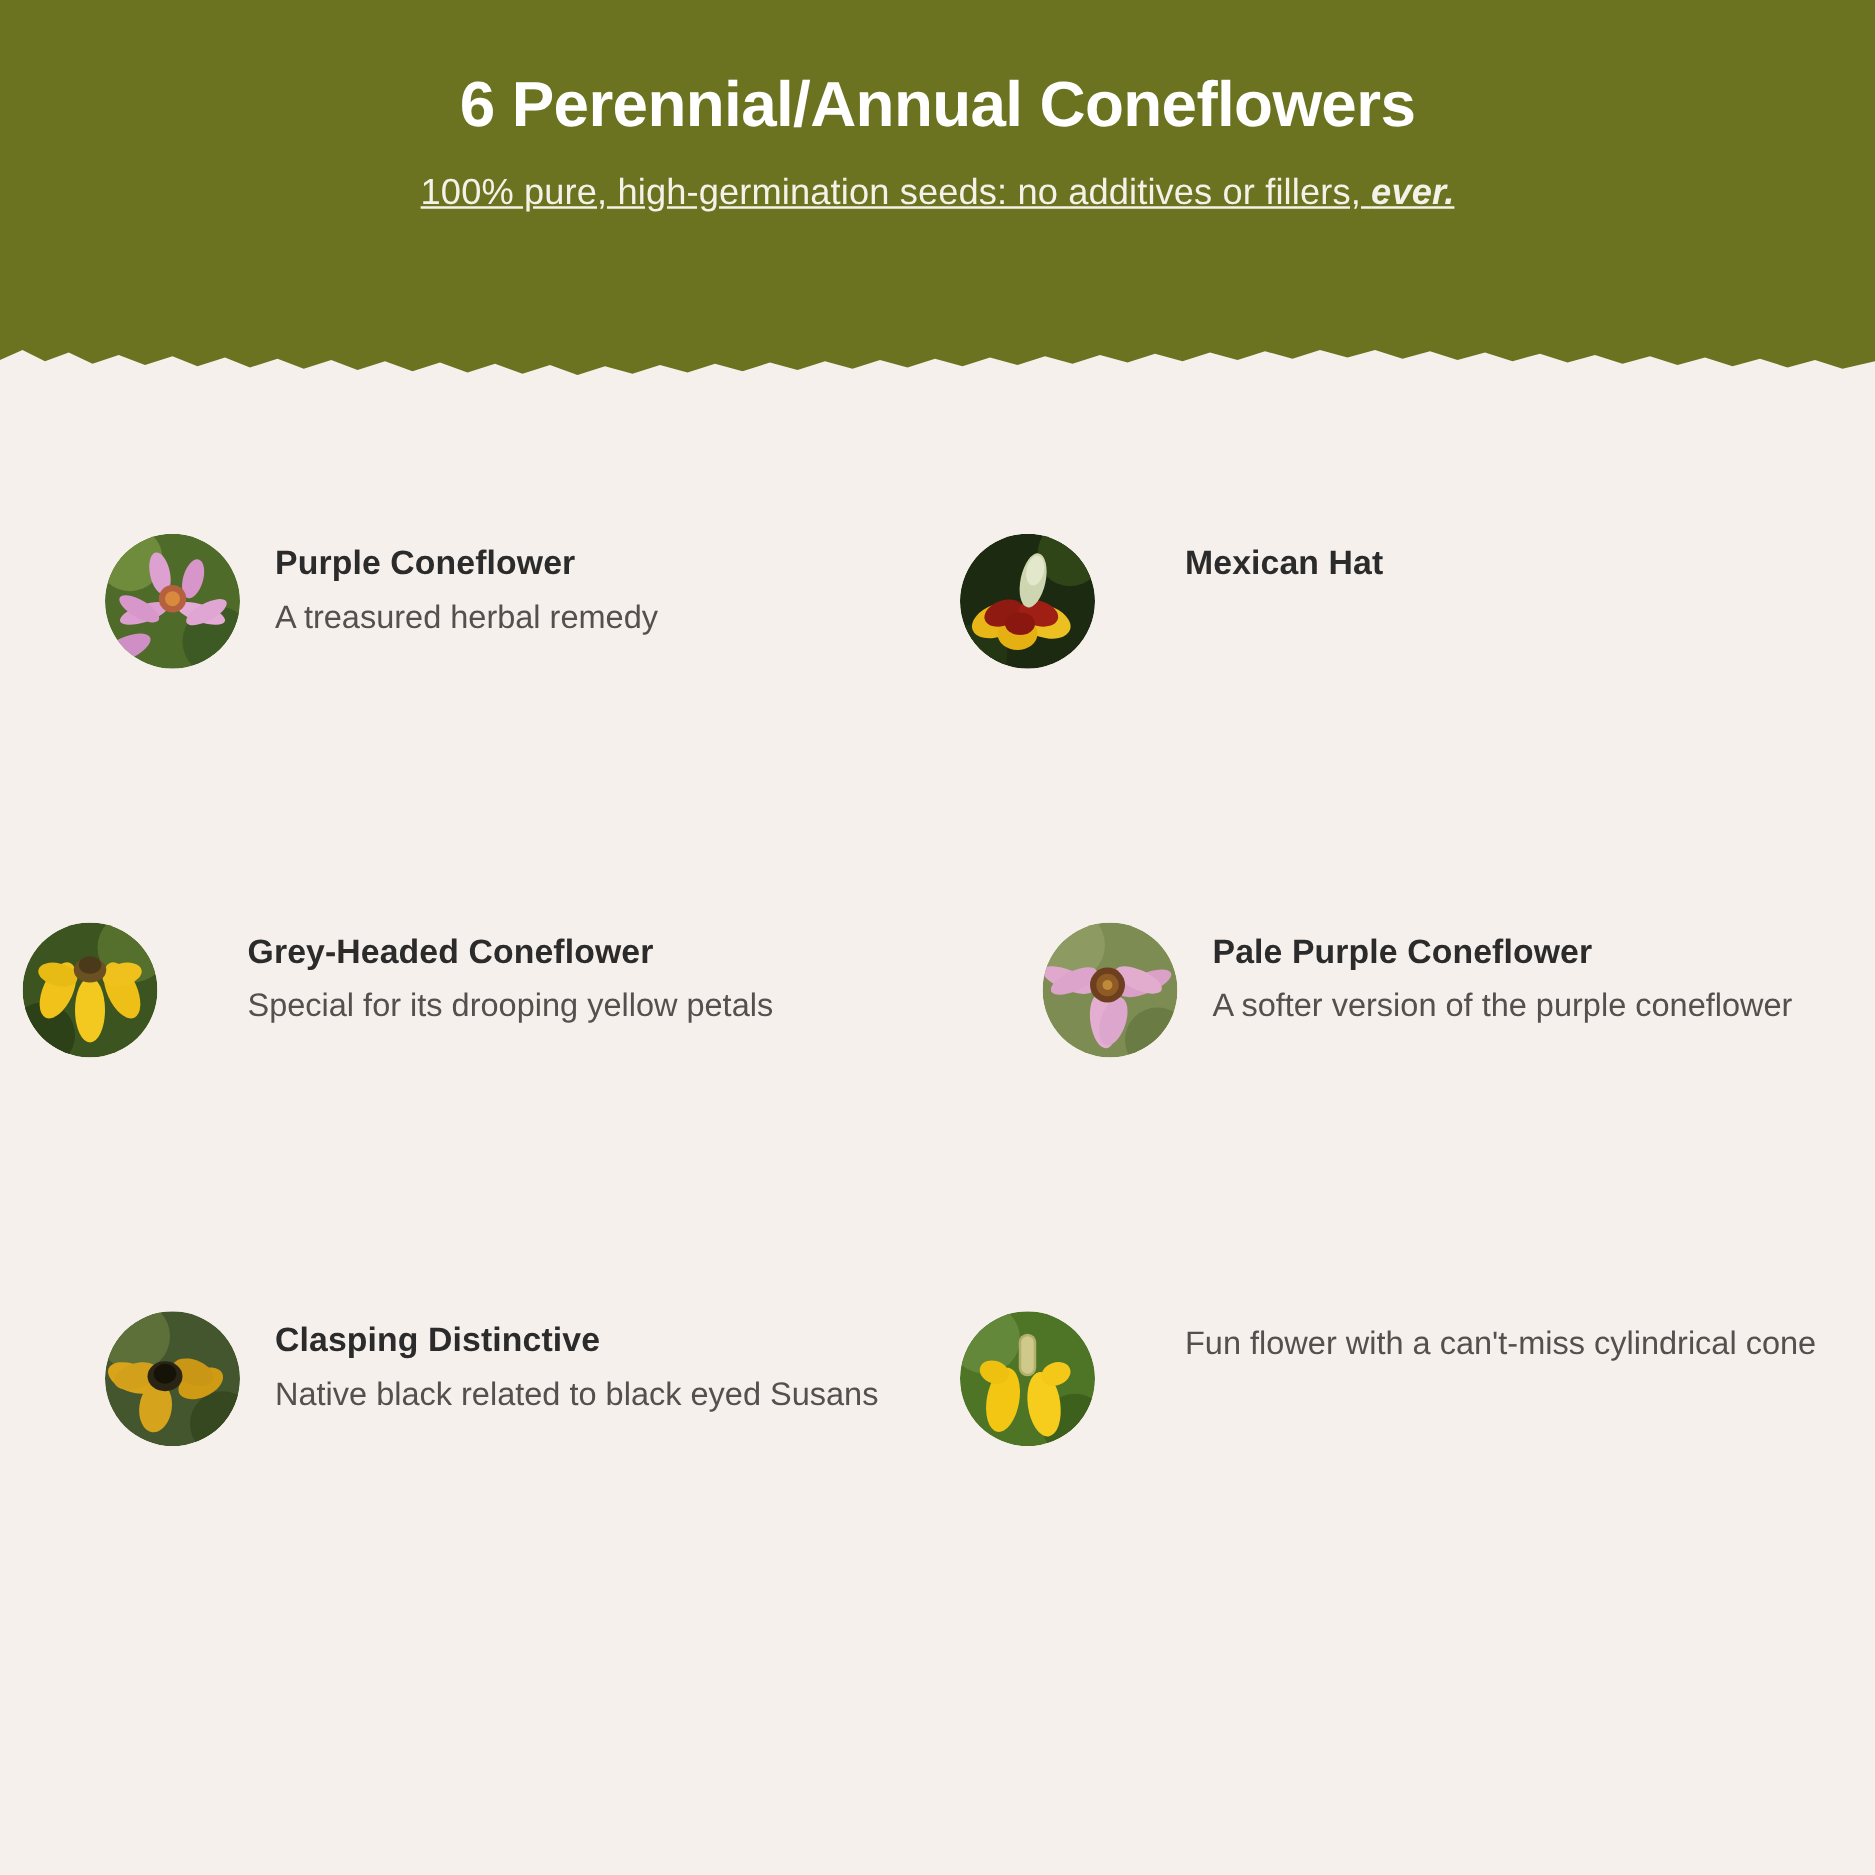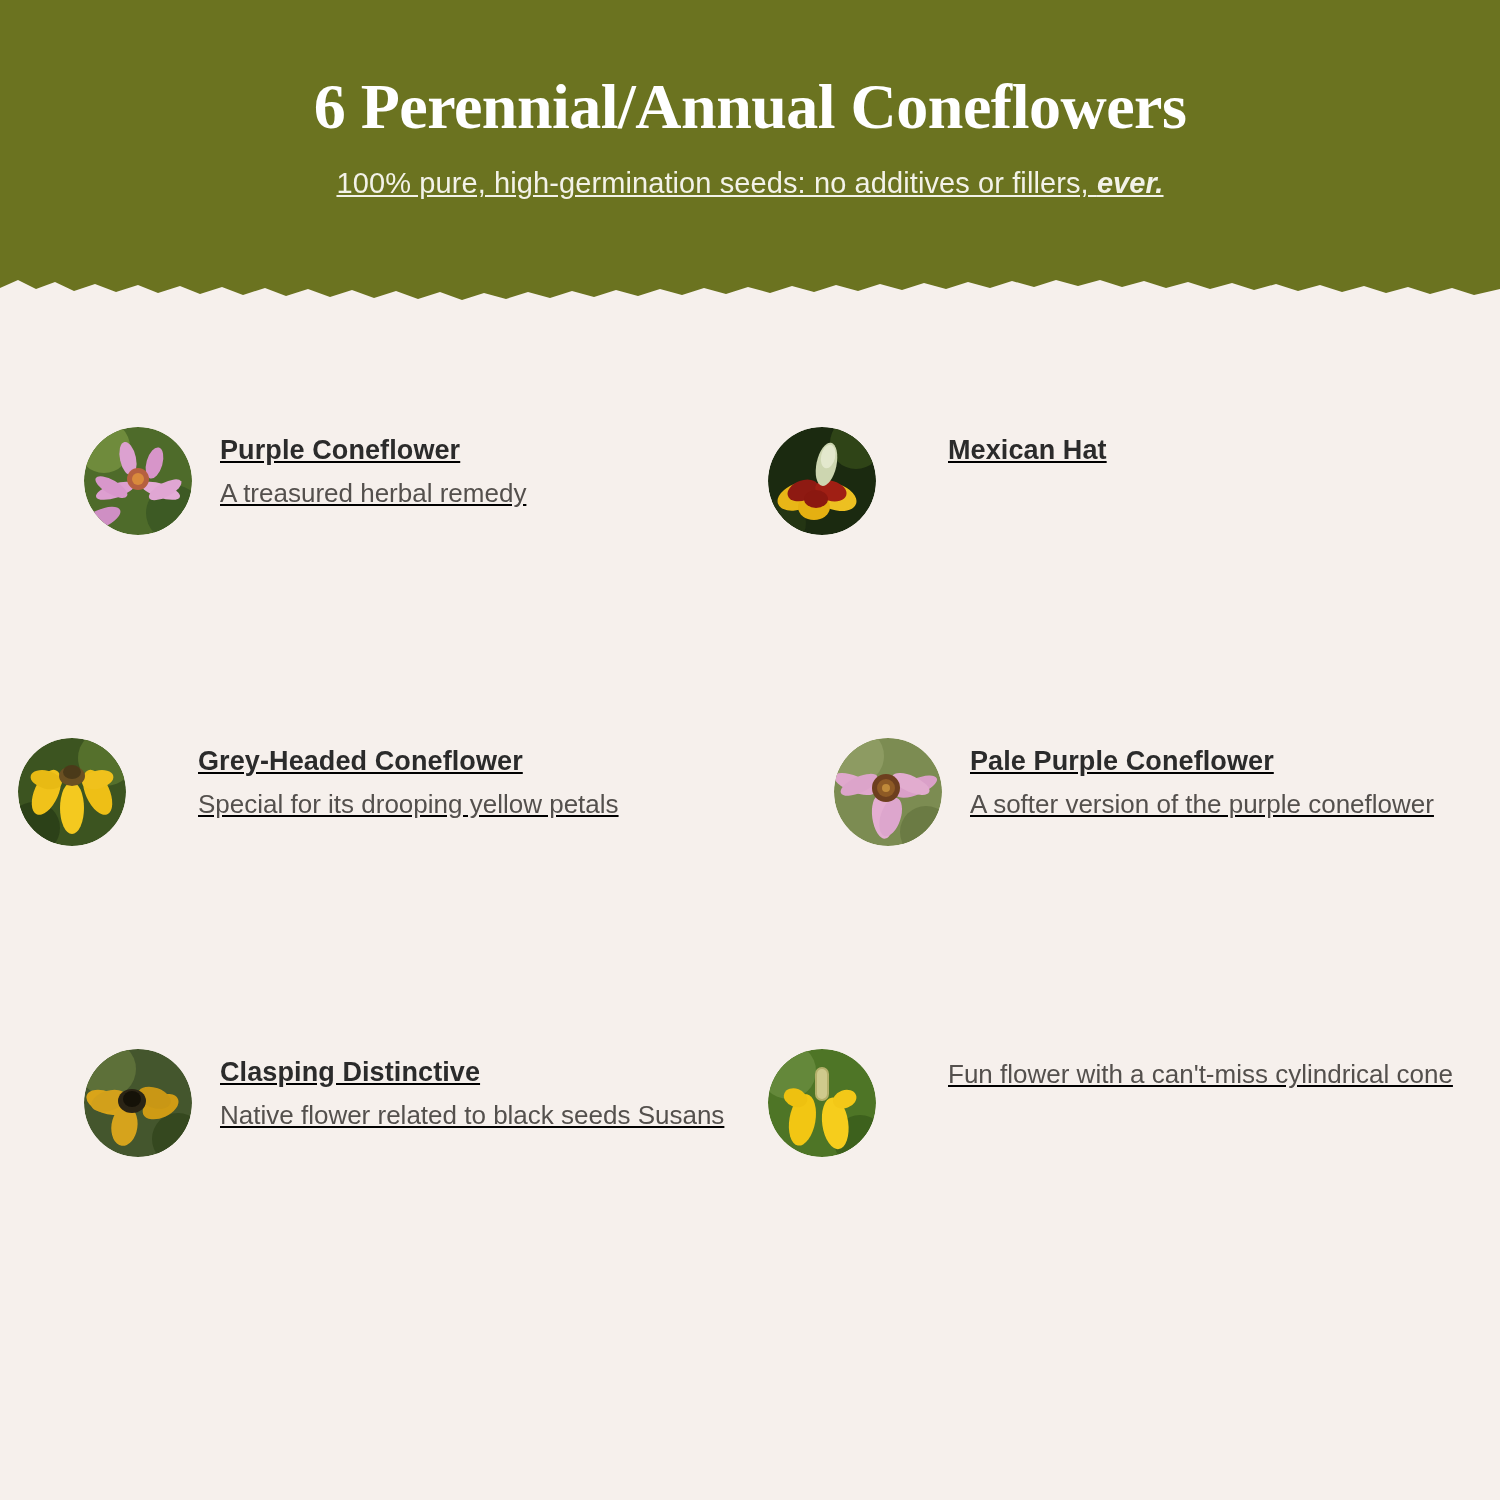--- a/index.html
+++ b/index.html
@@ -26,26 +26,25 @@
     overflow: hidden;
   }
   .header-inner {
     position: absolute;
     top: 0; left: 0; right: 0;
     padding-top: 58px;
     text-align: center;
   }
   .title {
     color: #ffffff;
-    font-size: 64px;
+    font-size: 51px;
     font-weight: bold;
     line-height: 1.02;
     letter-spacing: -0.5px;
-    margin: 16px 100px;
-    font-family: Liberation Serif, serif;
+    margin: 0 100px;
   }
   .subtitle {
     color: #f3f2e8;
     font-size: 29px;
     font-weight: 400;
     margin-top: 28px;
     letter-spacing: 0.1px;
     text-decoration: underline;
   }
   .subtitle em {
@@ -72,21 +71,20 @@
   }
   .row {
     display: flex;
     height: 311px;
   }
   .cell {
     display: flex;
     align-items: flex-start;
     width: 750px;
     box-sizing: border-box;
-    text-decoration: underline;
   }
   .cell.left  { padding-left: 84px; }
   .cell.right { padding-left: 18px; gap: 44px; }
 
   .thumb {
     width: 108px;
     height: 108px;
     border-radius: 50%;
     flex: 0 0 108px;
     overflow: hidden;
@@ -279,21 +277,21 @@
               <ellipse cx="-24" cy="-8" rx="18" ry="10" fill="#d2a01b" transform="rotate(-18)"></ellipse>
               <ellipse cx="18" cy="-10" rx="17" ry="10" fill="#c99715" transform="rotate(20)"></ellipse>
               <ellipse cx="-2" cy="0" rx="14" ry="12" fill="#2a2415"></ellipse>
               <ellipse cx="-2" cy="-2" rx="9" ry="8" fill="#151208"></ellipse>
             </g>
           </g>
         </svg>
       </div>
       <div class="text">
         <p class="item-title">Clasping Distinctive</p>
-        <p class="item-desc">Native flower related to black seeds Susans</p>
+        <p class="item-desc">Native black related to black eyed Susans</p>
       </div>
     </div>
 
     <div class="cell right">
       <div class="thumb">
         <svg width="108" height="108" viewBox="0 0 108 108">
           <defs>
               <clipPath id="c6">
                 <circle cx="54" cy="54" r="54"></circle>
               </clipPath>

